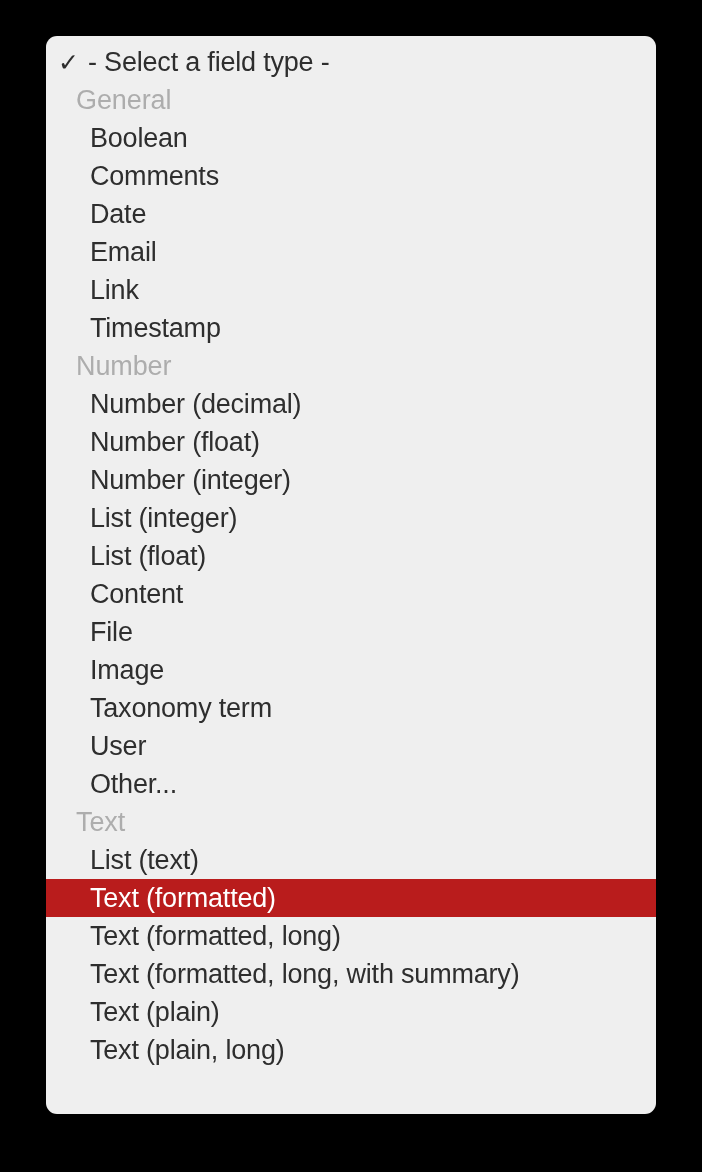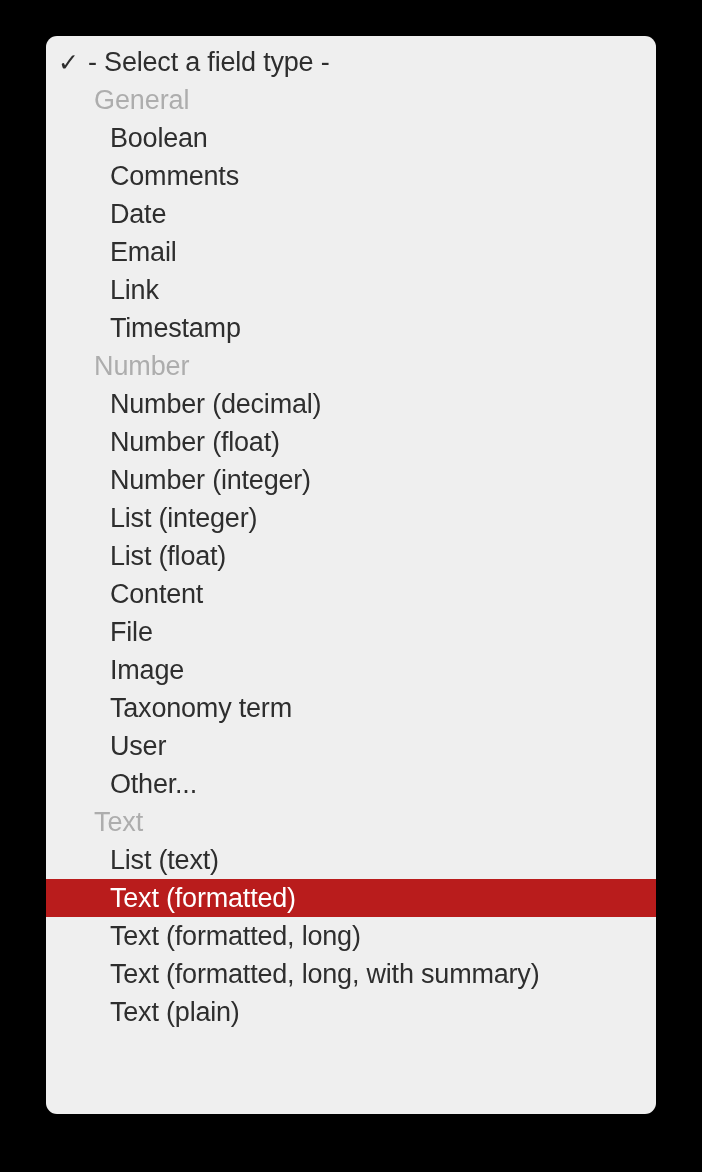--- a/index.html
+++ b/index.html
@@ -54,26 +54,26 @@
     line-height: 38px;
     text-align: left;
     flex: 0 0 auto;
   }
   .title-label {
     display: inline-block;
     letter-spacing: -0.2px;
   }
   .menu-row.group {
     color: #adadad;
-    padding-left: 48px;
+    padding-left: 30px;
     letter-spacing: -0.1px;
   }
   .menu-row.item {
     color: #2e2e2e;
-    padding-left: 64px;
+    padding-left: 44px;
     letter-spacing: -0.2px;
   }
   .menu-row.item.selected {
     background: #b91c1c;
     color: #ffffff;
   }
 </style>
 </head>
 <body>
 
@@ -104,16 +104,17 @@
         <div class="menu-row item">Image</div>
         <div class="menu-row item">Taxonomy term</div>
         <div class="menu-row item">User</div>
         <div class="menu-row item">Other...</div>
         <div class="menu-row group">Text</div>
         <div class="menu-row item">List (text)</div>
         <div class="menu-row item selected">Text (formatted)</div>
         <div class="menu-row item">Text (formatted, long)</div>
         <div class="menu-row item">Text (formatted, long, with summary)</div>
         <div class="menu-row item">Text (plain)</div>
+        <div class="menu-row item">Text (plain, long)</div>
       </div>
 
   </div>
 </div>
 
 </body></html>

